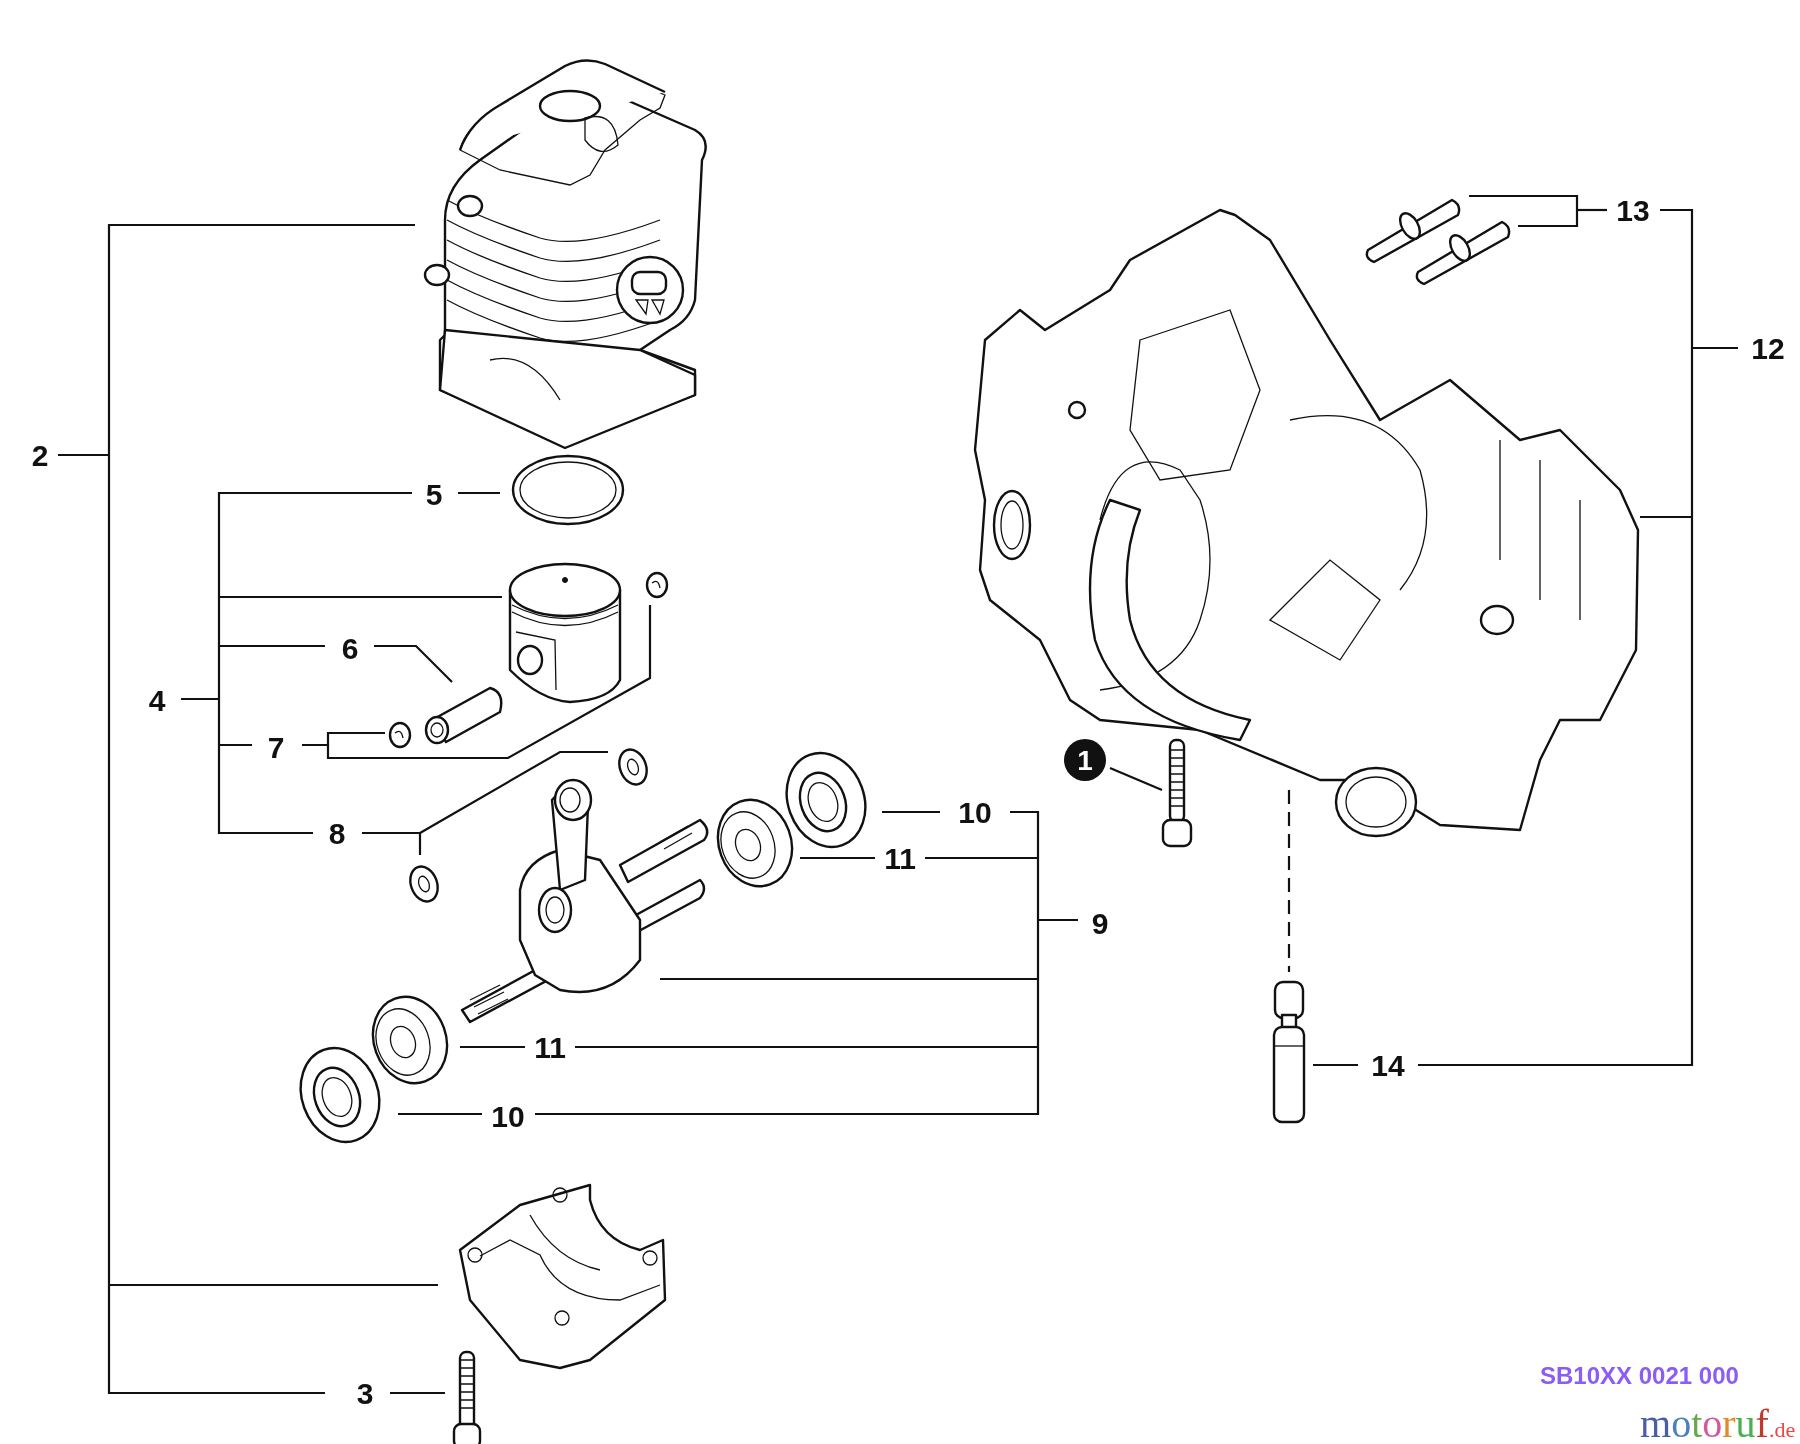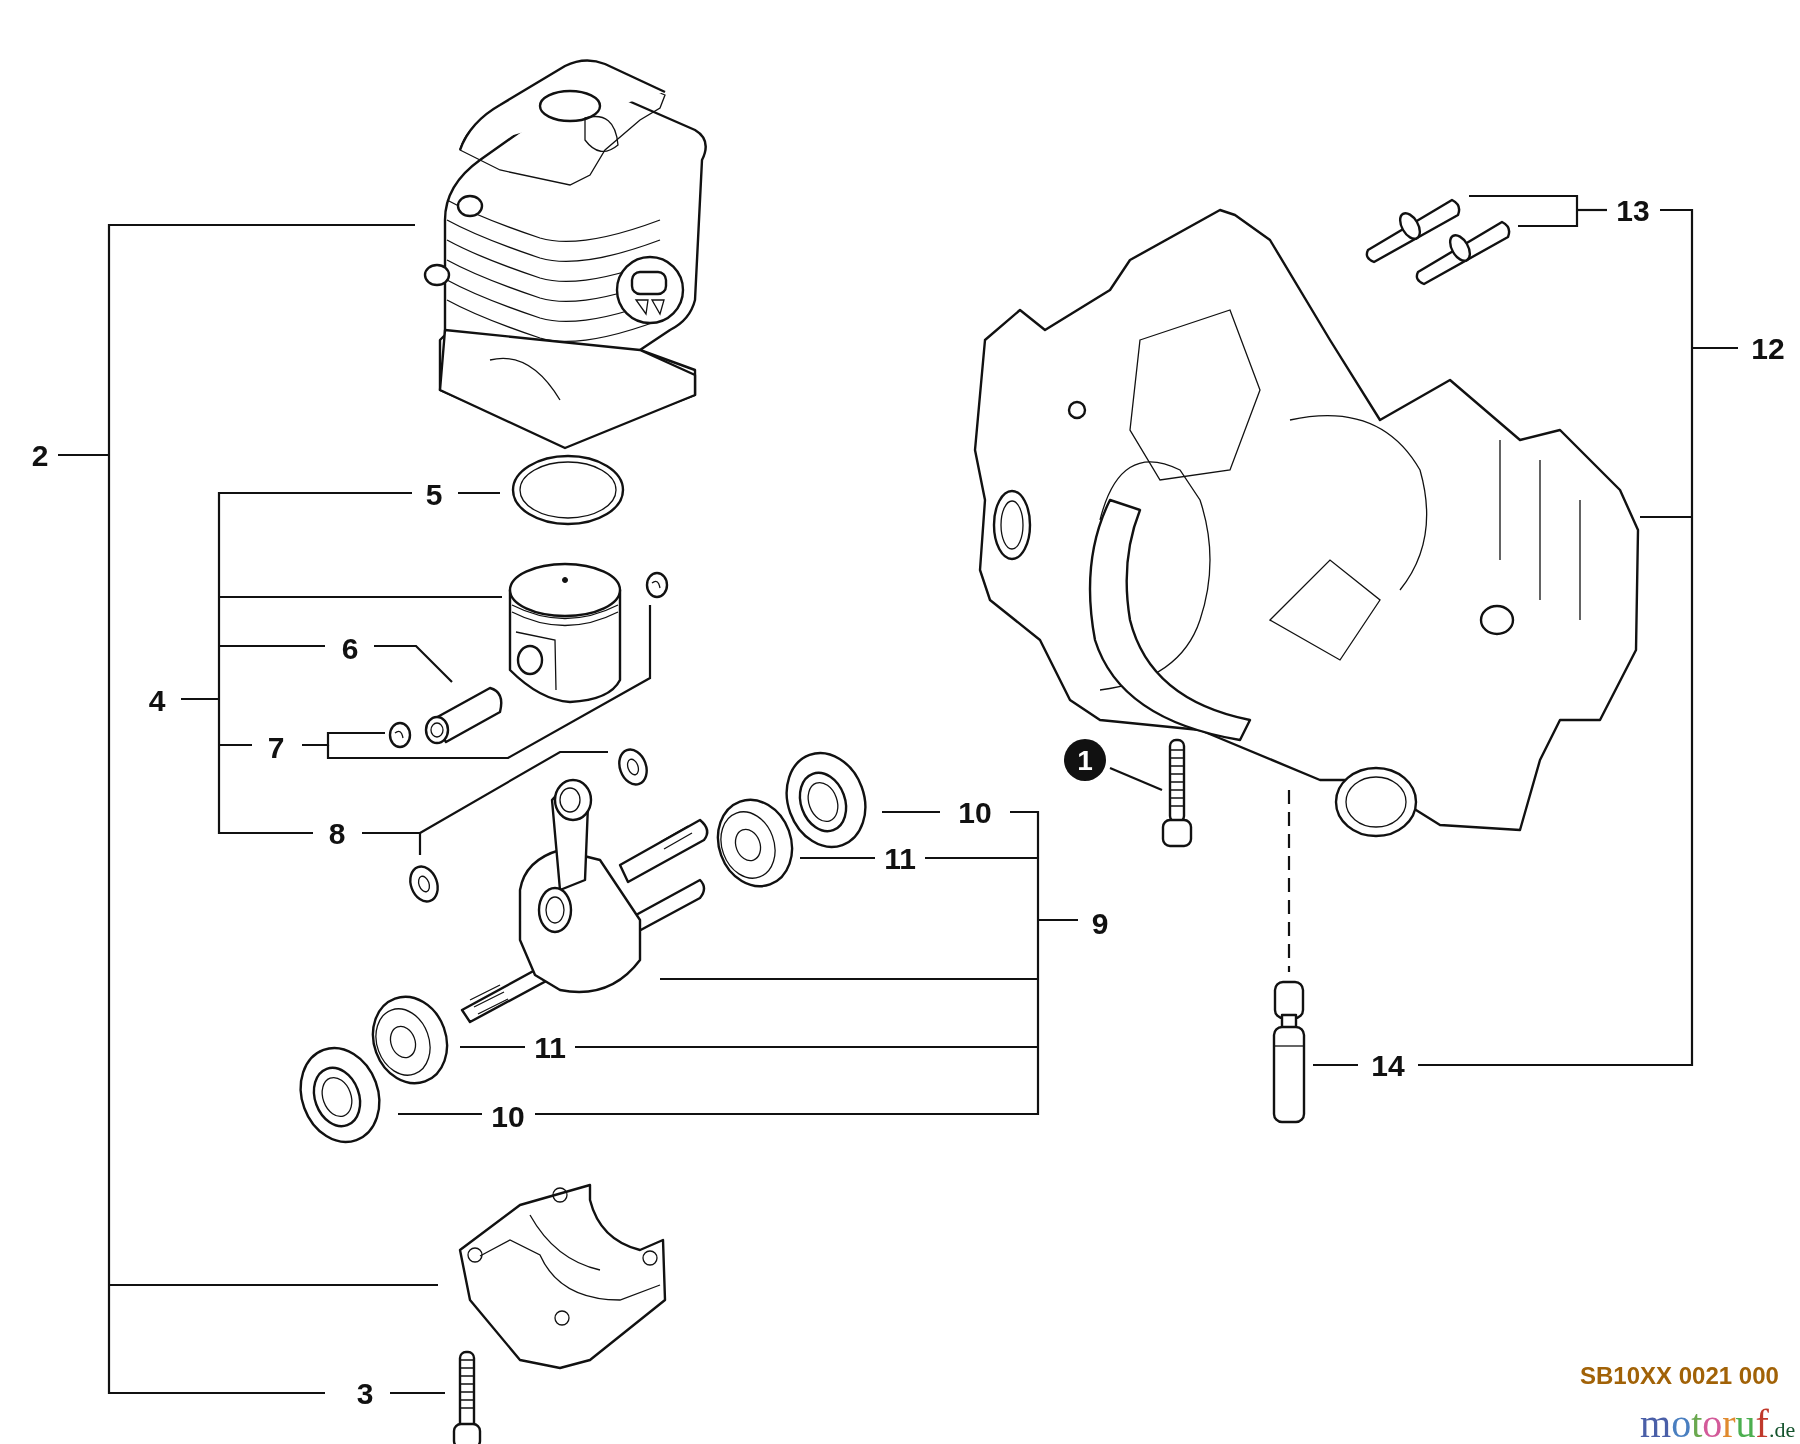--- a/index.html
+++ b/index.html
@@ -3,24 +3,24 @@
 <meta charset="utf-8">
 <style>
   html, body { margin:0; padding:0; background:#ffffff; }
   body { width:1800px; height:1444px; overflow:hidden; position:relative; font-family:"Liberation Sans", sans-serif; }
   #diagram { position:absolute; left:0; top:0; width:1800px; height:1444px; }
   .lbl { font-family:"Liberation Sans", sans-serif; font-weight:bold; font-size:30px; fill:#111; text-anchor:middle; dominant-baseline:central; }
   .ln { stroke:#111; stroke-width:2.2; fill:none; }
   .part { stroke:#111; stroke-width:2.4; fill:#fff; stroke-linejoin:round; }
   .thin { stroke:#111; stroke-width:1.3; fill:none; }
   .dark { fill:#111; stroke:#111; }
-  .code { position:absolute; left:1540px; top:1362px; font-weight:bold; font-size:24px; color:#a16207; font-family:"Liberation Sans", sans-serif;margin-left:40px; }
+  .code { position:absolute; left:1540px; top:1362px; font-weight:bold; font-size:24px; color:#8b5cf6; font-family:"Liberation Sans", sans-serif; }
   .brand { position:absolute; left:1640px; top:1400px; font-family:"Liberation Serif", serif; font-size:40px; letter-spacing:0px; }
   .brand span { display:inline-block; }
-  .brand .tld { font-size:22px; color:#14532d; }
+  .brand .tld { font-size:22px; color:#ef4444; }
 </style>
 </head>
 <body>
 
 <svg id="diagram" viewBox="0 0 1800 1444" xmlns="http://www.w3.org/2000/svg">
 
   <g>
 
     <polyline class="ln" points="415,225 109,225 109,1393 325,1393"></polyline>
     <line class="ln" x1="58" y1="455" x2="109" y2="455"></line>

